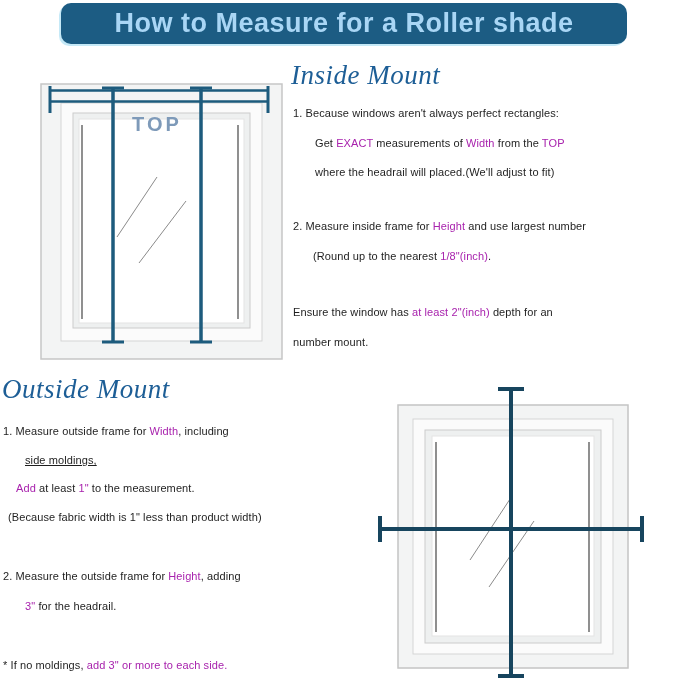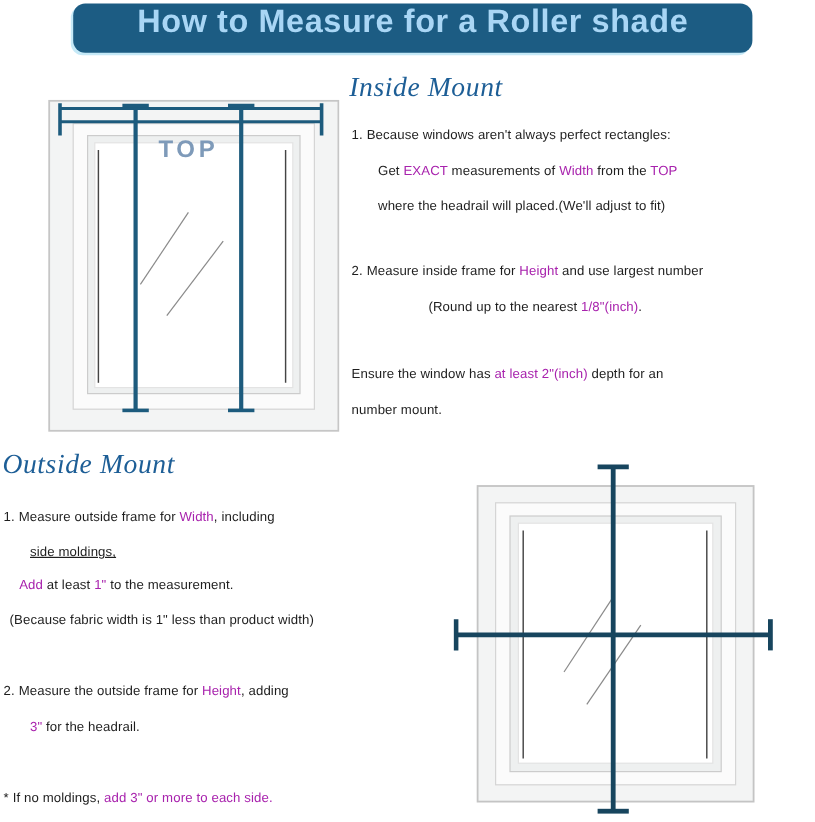--- a/index.html
+++ b/index.html
@@ -10,29 +10,29 @@
   html,body{margin:0;padding:0;background:#fff;}
   .page{
     position:relative; width:679px; height:685px; background:#ffffff;
     font-family:"Liberation Sans", sans-serif; color:var(--body);
     overflow:hidden;
   }
   .title-bar{
     position:absolute; left:61px; top:3px; width:566px; height:41px;
     background:var(--header-bg); border-radius:10px;
     box-shadow:-2px 2px 0 rgba(150,215,240,0.55);
-    display:flex; align-items:flex-start; justify-content:center;
+    display:flex; align-items:center; justify-content:center;
   }
   .title-bar span{
     color:var(--header-text); font-size:27px; font-weight:bold; letter-spacing:0.5px;
     white-space:nowrap;
   }
   .mount-heading{
     position:absolute; margin:0; font-family:"Liberation Serif", serif;
-    font-style:italic; font-weight:normal; font-size:23px; color:var(--heading);
+    font-style:italic; font-weight:normal; font-size:27px; color:var(--heading);
     letter-spacing:0.5px; white-space:nowrap;
   }
   .inside-heading{left:291px; top:60px;}
   .outside-heading{left:2px; top:374px;}
   .txt{
     position:absolute; font-size:11px; line-height:20px; white-space:nowrap;
     letter-spacing:0.1px;
   }
   .txt .c-accent{color:var(--accent);}
   .diagram{position:absolute;}
@@ -40,21 +40,21 @@
   .outside-diagram{left:378px; top:385px; width:267px; height:295px;}
   .top-label{
     font-family:"Liberation Sans", sans-serif; font-weight:bold; font-size:20px;
     letter-spacing:3px; fill:var(--top-label);
   }
   
   .is1l1{left:293px; top:103px;}
   .is1l2{left:315px; top:133px;}
   .is1l3{left:315px; top:162px;}
   .is2l1{left:293px; top:216px;}
-  .is2l2{left:313px; top:246px;margin-left:44px;}
+  .is2l2{left:313px; top:246px;}
   .inl1{left:293px; top:302px;}
   .inl2{left:293px; top:332px;}
   
   .os1l1{left:3px;  top:421px;}
   .os1l2{left:25px; top:450px;text-decoration:underline;}
   .os1l3{left:16px; top:478px;}
   .os1l4{left:8px;  top:507px;}
   .os2l1{left:3px;  top:566px;}
   .os2l2{left:25px; top:596px;}
   .onote{left:3px;  top:655px;}

